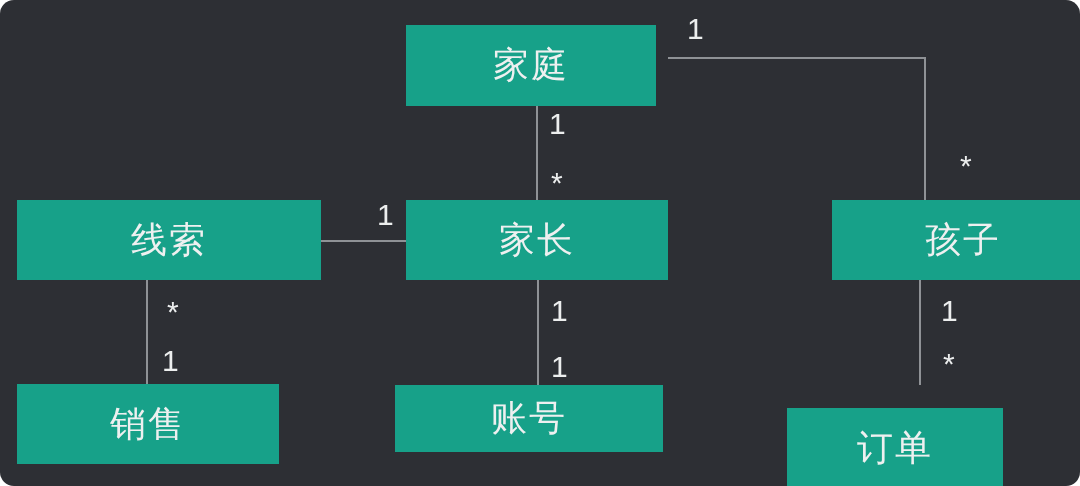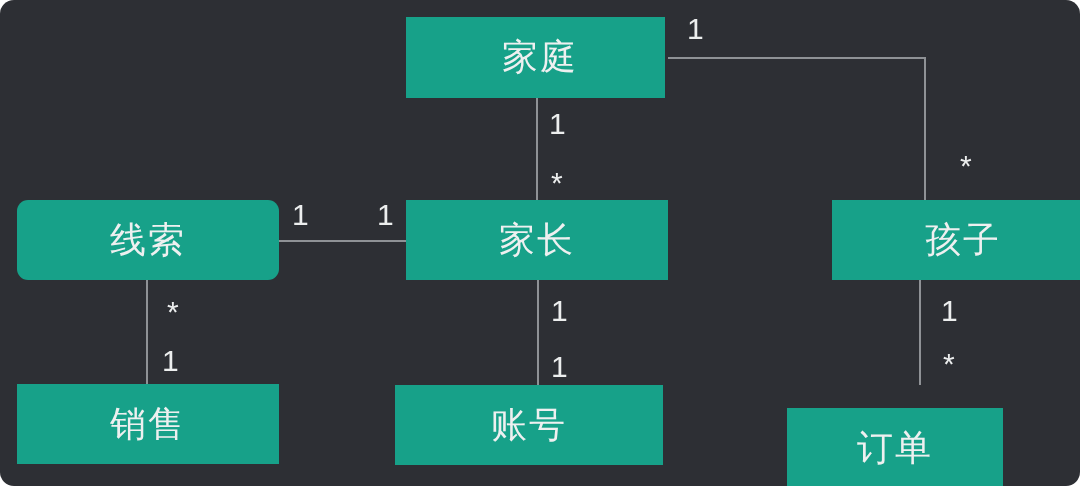--- a/index.html
+++ b/index.html
@@ -67,35 +67,35 @@
 
   <span class="card" style="left:167px; top:297px;">*</span>
   <span class="card" style="left:162px; top:346px;">1</span>
 
   <span class="card" style="left:551px; top:296px;">1</span>
   <span class="card" style="left:551px; top:352px;">1</span>
 
   <span class="card" style="left:941px; top:296px;">1</span>
   <span class="card" style="left:943px; top:349px;">*</span>
 
-  <div class="node" style="left:406px; top:17px;  width:250px; height:81px;padding-left:9px;">
+  <div class="node" style="left:406px; top:25px;  width:250px; height:81px;">
     <span class="node-label">家庭</span>
   </div>
-  <div class="node" style="left:17px;  top:200px; width:262px; height:80px;border-radius:11px;">
+  <div class="node" style="left:17px;  top:200px; width:304px; height:80px;">
     <span class="node-label">线索</span>
   </div>
   <div class="node" style="left:406px; top:200px; width:262px; height:80px;font-family:Liberation Mono, monospace;">
     <span class="node-label">家长</span>
   </div>
   <div class="node" style="left:832px; top:200px; width:262px; height:80px;">
     <span class="node-label">孩子</span>
   </div>
   <div class="node" style="left:17px;  top:384px; width:262px; height:80px;">
     <span class="node-label">销售</span>
   </div>
-  <div class="node" style="left:395px; top:385px; width:268px; height:80px;">
+  <div class="node" style="left:395px; top:385px; width:268px; height:67px;">
     <span class="node-label">账号</span>
   </div>
   <div class="node" style="left:787px; top:408px; width:216px; height:80px;">
     <span class="node-label">订单</span>
   </div>
 
 </div>
 
 </body></html>

